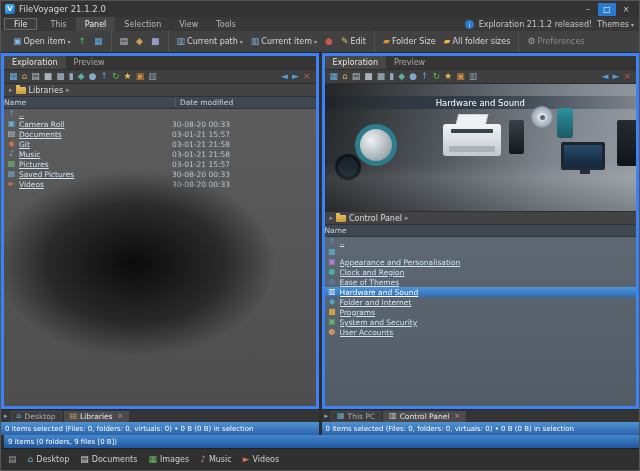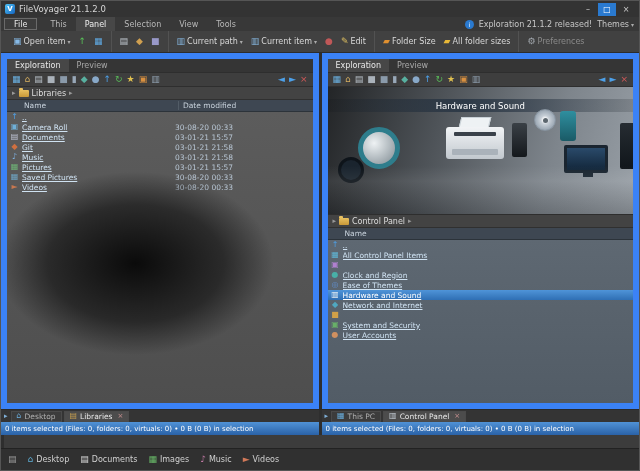--- a/index.html
+++ b/index.html
@@ -30,35 +30,35 @@
   .rgroup{display:flex;align-items:center;gap:4px;padding:0 6px;height:100%;border-right:1px solid #525252}
   .rgroup:last-child{border-right:none}
   .ritem{display:flex;align-items:center;gap:2px;padding:0 2px;white-space:nowrap}
   .icg{font-size:9px;line-height:1}
   .rlbl{font-size:8px;color:#d8d8d8}
   .ritem.disabled .rlbl{color:#8a8a8a}
   .dd{font-size:6px;color:#aaa}
 
   
   .main{flex:1;display:flex;min-height:0}
-  .pane{flex:1;display:flex;flex-direction:column;min-width:0;background:#4a4a4a;border:6px solid #3b82f6}
+  .pane{flex:1;display:flex;flex-direction:column;min-width:0;background:#4a4a4a;border:3px solid #3b82f6}
   .splitter{width:3px;background:#2e2e2e}
   .pane-tabs{height:13px;background:#353535;display:flex;flex:0 0 auto}
   .ptab{padding:0 8px;display:flex;align-items:center;font-size:8px;color:#a8a8a8}
   .ptab.active{background:#474747;color:#e8e8e8}
   .pane-toolbar{height:15px;background:#3e3e3e;border-top:1px solid #2e2e2e;border-bottom:1px solid #2e2e2e;display:flex;align-items:center;gap:4px;padding:0 5px;flex:0 0 auto}
   .ptic{font-size:9px;line-height:1}
   .pt-spacer{flex:1}
   .breadcrumb{height:13px;background:#434343;border-bottom:1px solid #303030;display:flex;align-items:center;gap:3px;padding:0 5px;font-size:8px;color:#ddd;flex:0 0 auto}
   .crumb-chev{color:#999;font-size:7px}
   .folder-ic{width:10px;height:7px;background:linear-gradient(#e8c060,#c89838);border-radius:1px;position:relative;margin-top:1px}
   .folder-ic::before{content:"";position:absolute;top:-2px;left:0;width:4px;height:2px;background:#e8c060;border-radius:1px 1px 0 0}
 
   .list-head{height:12px;background:#3e4752;display:flex;align-items:center;font-size:7.5px;color:#c8d2dc;border-bottom:1px solid #2c333a;flex:0 0 auto}
-  .lh-name{padding-left:17px}
+  .lh-name{padding-left:0}
   .left .lh-name{width:172px;border-right:1px solid #525c66}
   .right .lh-name{flex:1}
   .lh-date{padding-left:4px;flex:1}
 
   .list{flex:1;position:relative;overflow:hidden;font-size:7.5px}
   .left .list{background:linear-gradient(#5c5c5c,#4e4e4e)}
   .left .list::after{content:"";position:absolute;inset:0;pointer-events:none;
     background:radial-gradient(ellipse 60% 42% at 42% 52%, rgba(0,0,0,.88), rgba(0,0,0,.5) 48%, rgba(0,0,0,0) 75%)}
   .right .list{background:linear-gradient(#5e6872,#525c66)}
   .row{height:10px;display:flex;align-items:center;gap:3px;padding:0 3px}
@@ -335,43 +335,44 @@
       <div class="list-head">
         <div class="lh-name">Name</div>
       </div>
       <div class="list">
           <div class="row">
             <span class="ric" style="color: rgb(77, 160, 232);">↑</span>
             <span class="rname">..</span>
           </div>
           <div class="row">
             <span class="ric" style="color: rgb(95, 184, 216);">▦</span>
-            <span class="rname">All Control Panel Items</span>
           </div>
           <div class="row">
             <span class="ric" style="color: rgb(176, 128, 208);">▣</span>
+            <span class="rname">Appearance and Personalisation</span>
           </div>
           <div class="row">
             <span class="ric" style="color: rgb(72, 176, 168);">●</span>
             <span class="rname">Clock and Region</span>
           </div>
           <div class="row">
             <span class="ric" style="color: rgb(96, 144, 208);">◎</span>
             <span class="rname">Ease of Themes</span>
           </div>
           <div class="row selected">
             <span class="ric" style="color: rgb(232, 238, 242);">▥</span>
             <span class="rname">Hardware and Sound</span>
           </div>
           <div class="row">
             <span class="ric" style="color: rgb(80, 168, 192);">◆</span>
-            <span class="rname">Network and Internet</span>
+            <span class="rname">Folder and Internet</span>
           </div>
           <div class="row">
             <span class="ric" style="color: rgb(208, 160, 72);">■</span>
+            <span class="rname">Programs</span>
           </div>
           <div class="row">
             <span class="ric" style="color: rgb(104, 176, 104);">▣</span>
             <span class="rname">System and Security</span>
           </div>
           <div class="row">
             <span class="ric" style="color: rgb(208, 144, 96);">●</span>
             <span class="rname">User Accounts</span>
           </div>
         </div>
@@ -412,20 +413,21 @@
   </div>
 
   <div class="status-row selection">
     <div class="st-half">0 items selected (Files: 0, folders: 0, virtuals: 0) • 0 B (0 B) in selection</div>
     <div class="st-div"></div>
     <div class="st-half">0 items selected (Files: 0, folders: 0, virtuals: 0) • 0 B (0 B) in selection</div>
   </div>
 
   <div class="status-row summary">
     <div class="st-div"></div>
+    <div class="st-half">9 items (0 folders, 9 files [0 B])</div>
   </div>
 
   <div class="quickbar">
     <span style="display:flex;align-items:center;gap:11px">
         <span class="qic" style="color: rgb(154, 154, 154);">▤</span>
         <div class="qitem">
           <span class="qic" style="color: rgb(95, 176, 216);">⌂</span>
           <span>Desktop</span>
         </div>
         <div class="qitem">

